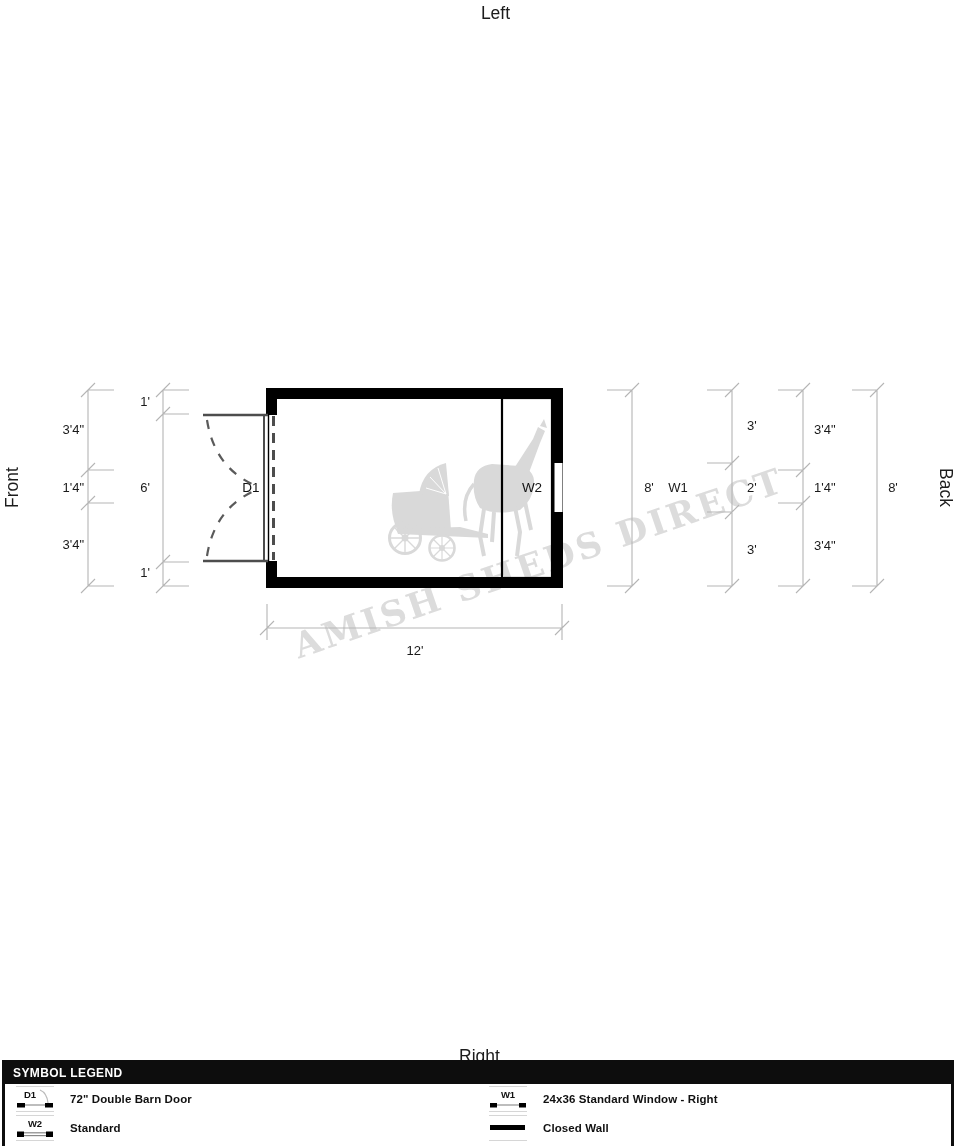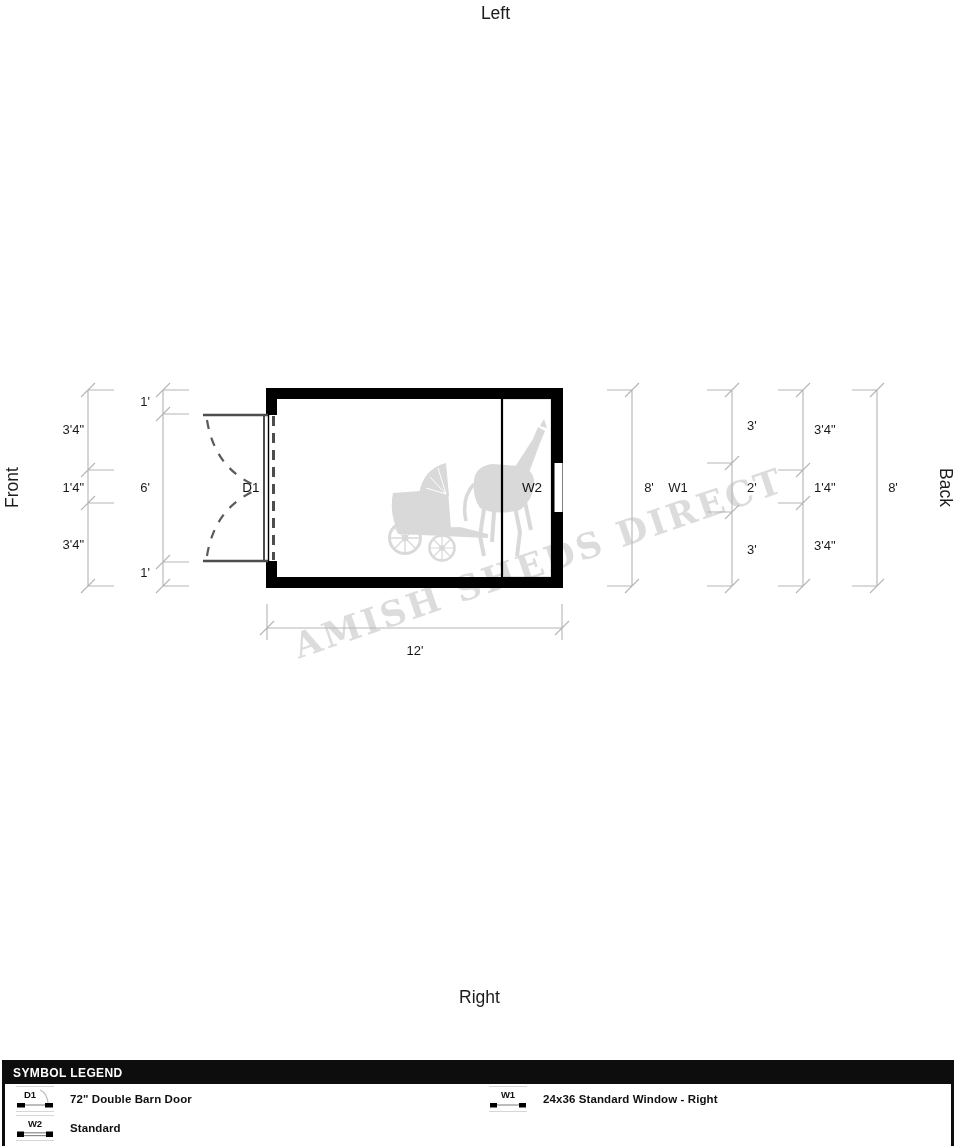--- a/index.html
+++ b/index.html
@@ -3,21 +3,21 @@
 <meta charset="utf-8">
 <style>
   html,body{margin:0;padding:0;background:#ffffff;}
   body{width:959px;height:1146px;position:relative;overflow:hidden;
        font-family:"Liberation Sans",sans-serif;color:#1a1a1a;}
 
   .orient{position:absolute;font-size:17.5px;color:#1c1c1c;}
   .orient-h{left:0;width:959px;text-align:center;}
   .orient-v{width:64px;text-align:center;}
   #orient-top{top:3px;margin-left:16px;}
-  #orient-bottom{top:987px;}
+  #orient-bottom{top:1046px;}
   #orient-left{left:-20px;top:477px;transform:rotate(-90deg);}
   #orient-right{left:913px;top:477px;transform:rotate(90deg);}
 
   .wm-text{position:absolute;left:283px;top:556px;width:432px;text-align:center;
            transform:rotate(-19deg);font-family:"DejaVu Serif",serif;font-weight:bold;
            font-size:35px;letter-spacing:3px;color:#dcdcdc;white-space:nowrap;}
   .wm-buggy{position:absolute;left:388px;top:418px;}
 
   svg.plan{position:absolute;left:0;top:0;}
   .dimline{stroke:#b5b5b5;stroke-width:1.1;fill:none;}
@@ -188,15 +188,21 @@
       <svg class="sym" width="38" height="24" viewBox="0 0 38 24">
         <text class="symtext" x="19" y="11" text-anchor="middle">W2</text>
         <line x1="8" y1="16.8" x2="30" y2="16.8" stroke="#888" stroke-width="1.2"></line>
         <line x1="8" y1="19.6" x2="30" y2="19.6" stroke="#888" stroke-width="1.2"></line>
         <rect x="1" y="15.5" width="7" height="5.5" fill="#000"></rect>
         <rect x="30" y="15.5" width="7" height="5.5" fill="#000"></rect>
       </svg>
       <span class="legend-label">Standard</span>
     </div>
 
+    <div class="legend-item">
+      <svg class="sym" width="38" height="24" viewBox="0 0 38 24">
+        <rect x="1" y="9" width="35" height="5" fill="#000"></rect>
+      </svg>
+      <span class="legend-label">Closed Wall</span>
+    </div>
 
   </div>
 </div>
 
 </body></html>

